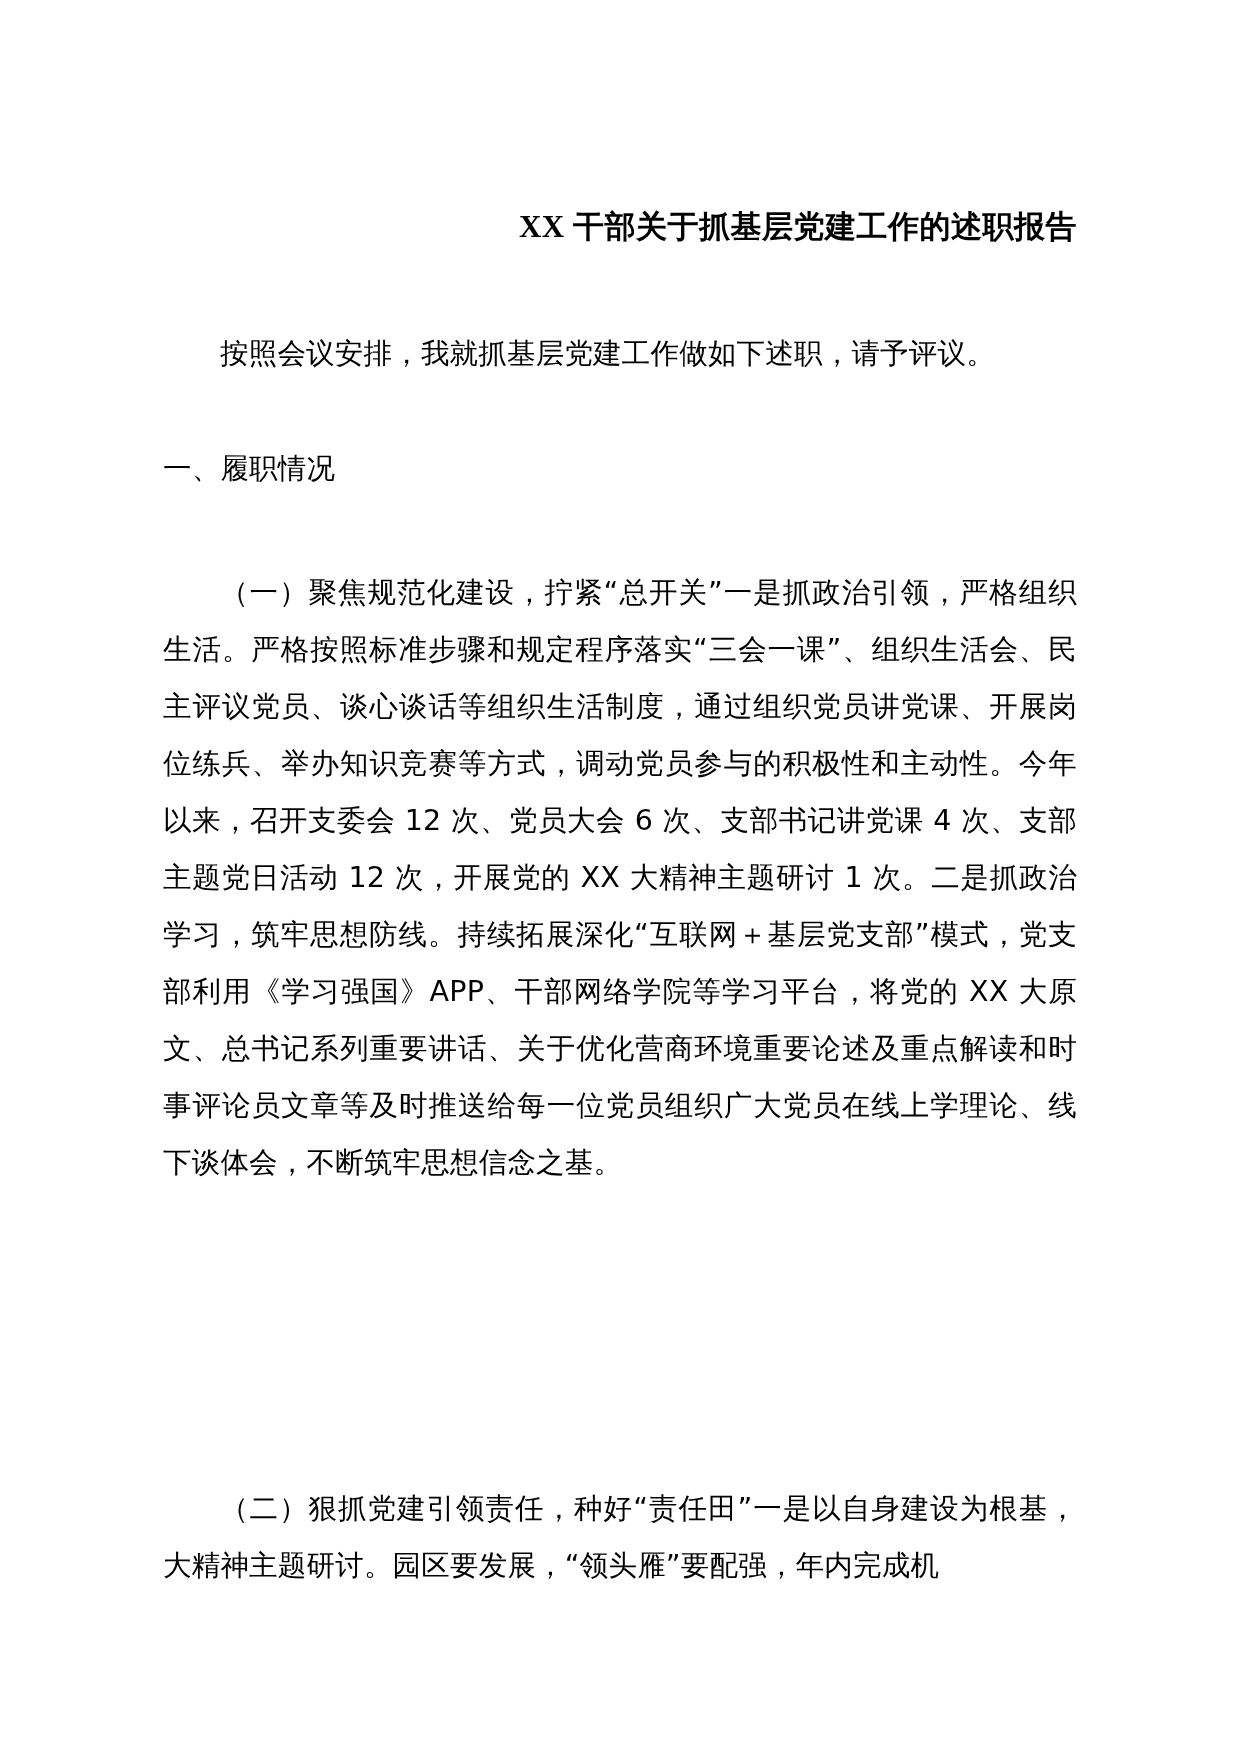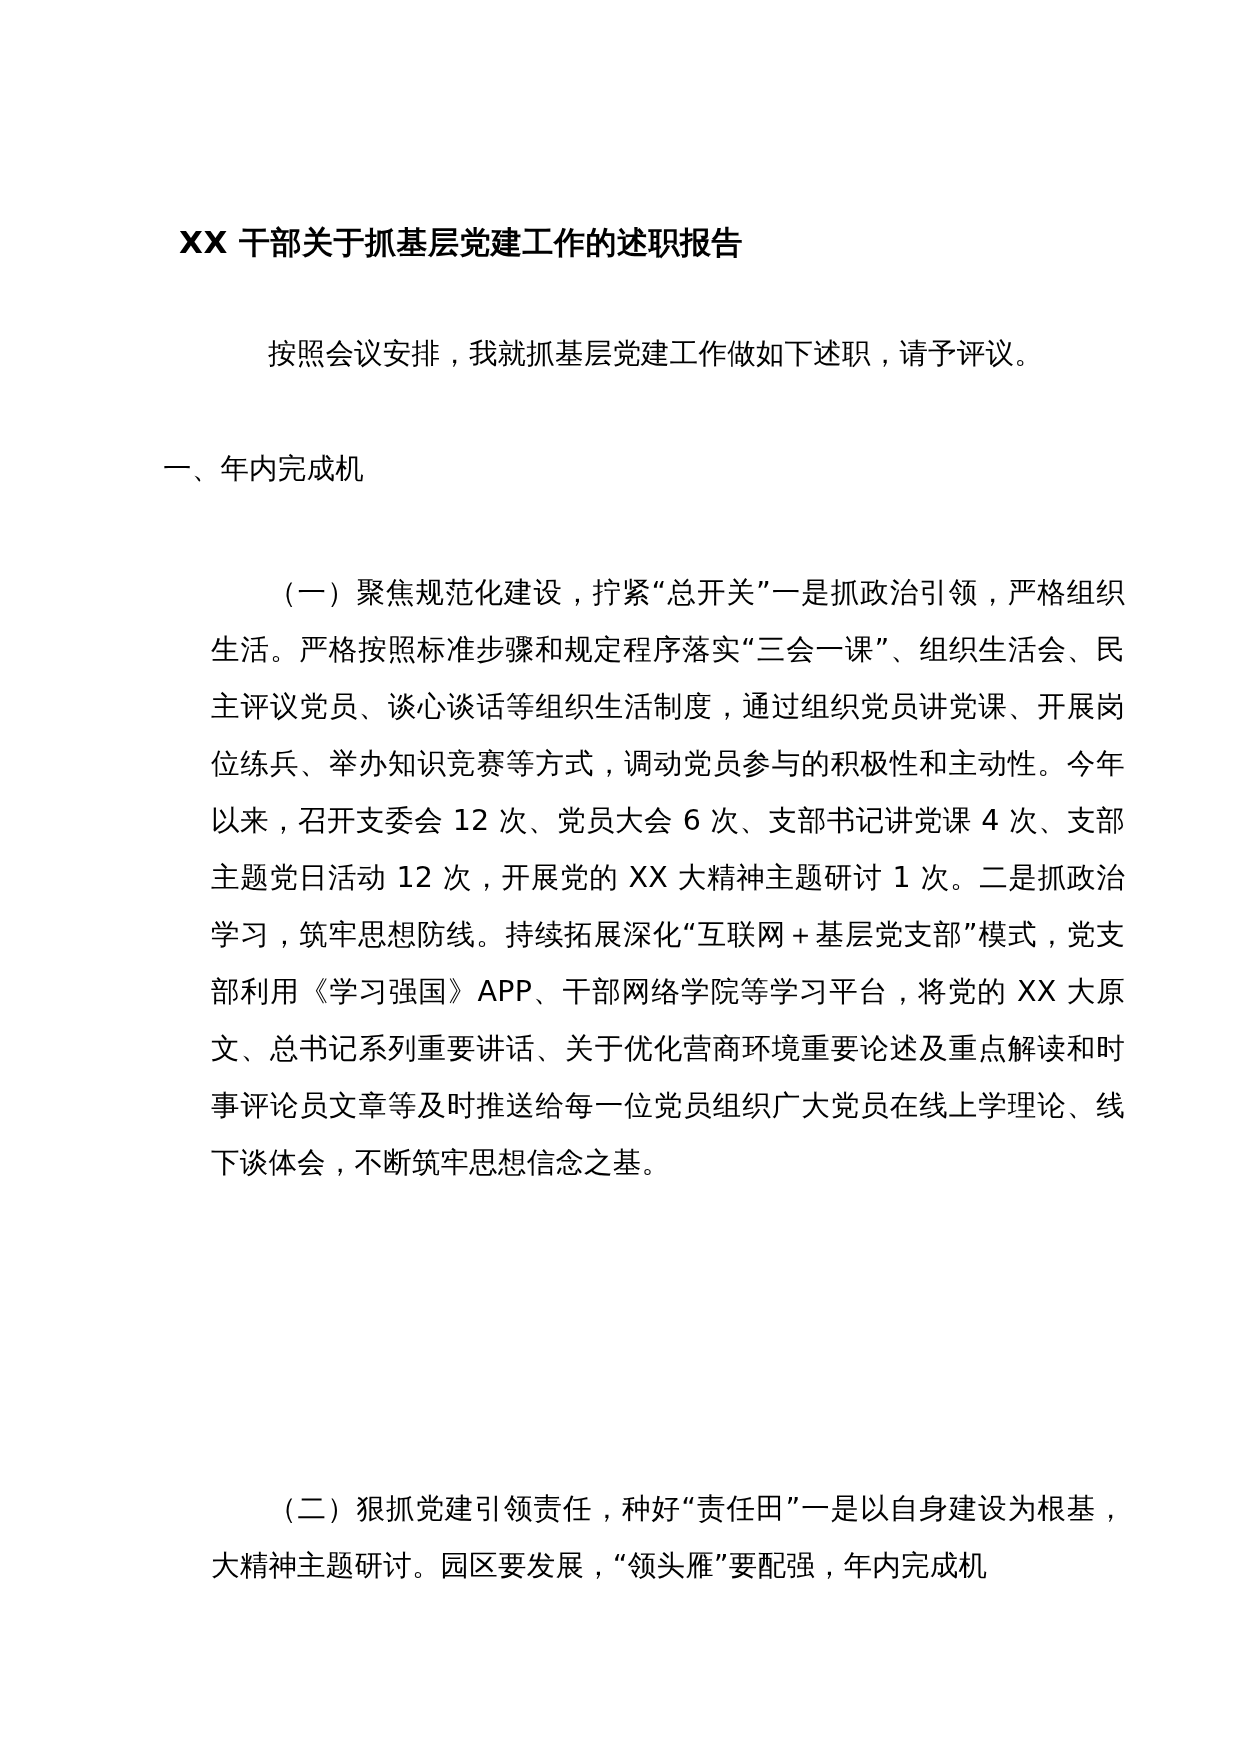--- a/index.html
+++ b/index.html
@@ -28,50 +28,50 @@
   }
 
   .content {
     position: absolute;
     left: 163px;
     top: 0;
     width: 914px;
   }
 
   .doc-title {
-    margin: 16px;
+    margin: 0;
     padding: 0;
     position: absolute;
     left: 0;
     top: 205px;
     width: 914px;
-    text-align: left;
+    text-align: right;
     font-size: 31px;
     font-weight: bold;
     letter-spacing: 0.5px;
     line-height: 1.4;
     color: #000000;
+    font-family: Liberation Serif, serif;
   }
 
   .para {
     position: absolute;
     left: 0;
     width: 914px;
     font-size: 28.5px;
     line-height: 57px;
     letter-spacing: 0.2px;
     text-align: justify;
     text-justify: inter-ideograph;
     color: #000000;
     margin: 0;
   }
 
   .para.indent {
     text-indent: 2em;
-    margin-left: 48px;
   }
 
   .para-lead     { top: 325px; }
   .para-section  { top: 440px; }
   .para-one      { top: 564px; }
   .para-two      { top: 1480px; }
 
   .para-section {
     text-indent: 0;
   }
@@ -79,20 +79,20 @@
 </head>
 <body>
 
 <div class="page">
   <div class="content">
 
     <h1 class="doc-title">XX 干部关于抓基层党建工作的述职报告</h1>
 
     <p class="para para-lead indent">按照会议安排，我就抓基层党建工作做如下述职，请予评议。</p>
 
-    <p class="para para-section">一、年内完成机</p>
+    <p class="para para-section">一、履职情况</p>
 
     <p class="para para-one indent">（一）聚焦规范化建设，拧紧“总开关”一是抓政治引领，严格组织生活。严格按照标准步骤和规定程序落实“三会一课”、组织生活会、民主评议党员、谈心谈话等组织生活制度，通过组织党员讲党课、开展岗位练兵、举办知识竞赛等方式，调动党员参与的积极性和主动性。今年以来，召开支委会 12 次、党员大会 6 次、支部书记讲党课 4 次、支部主题党日活动 12 次，开展党的 XX 大精神主题研讨 1 次。二是抓政治学习，筑牢思想防线。持续拓展深化“互联网＋基层党支部”模式，党支部利用《学习强国》APP、干部网络学院等学习平台，将党的 XX 大原文、总书记系列重要讲话、关于优化营商环境重要论述及重点解读和时事评论员文章等及时推送给每一位党员组织广大党员在线上学理论、线下谈体会，不断筑牢思想信念之基。</p>
 
     <p class="para para-two indent">（二）狠抓党建引领责任，种好“责任田”一是以自身建设为根基，大精神主题研讨。园区要发展，“领头雁”要配强，年内完成机</p>
 
   </div>
 </div>
 
 </body></html>

